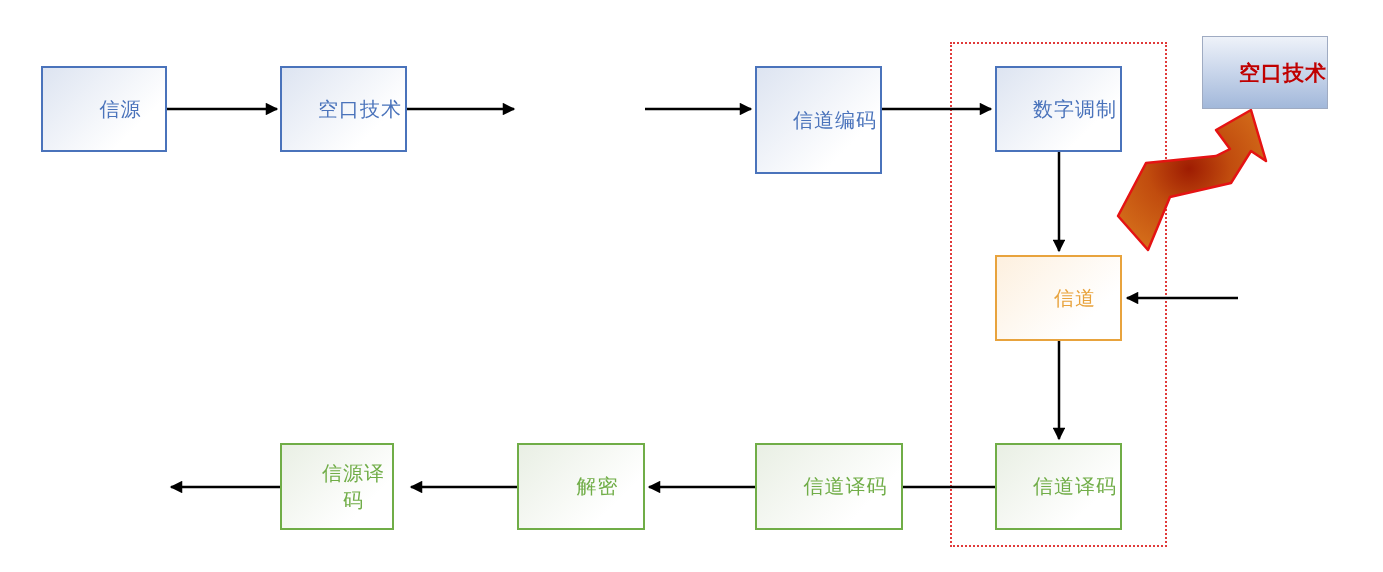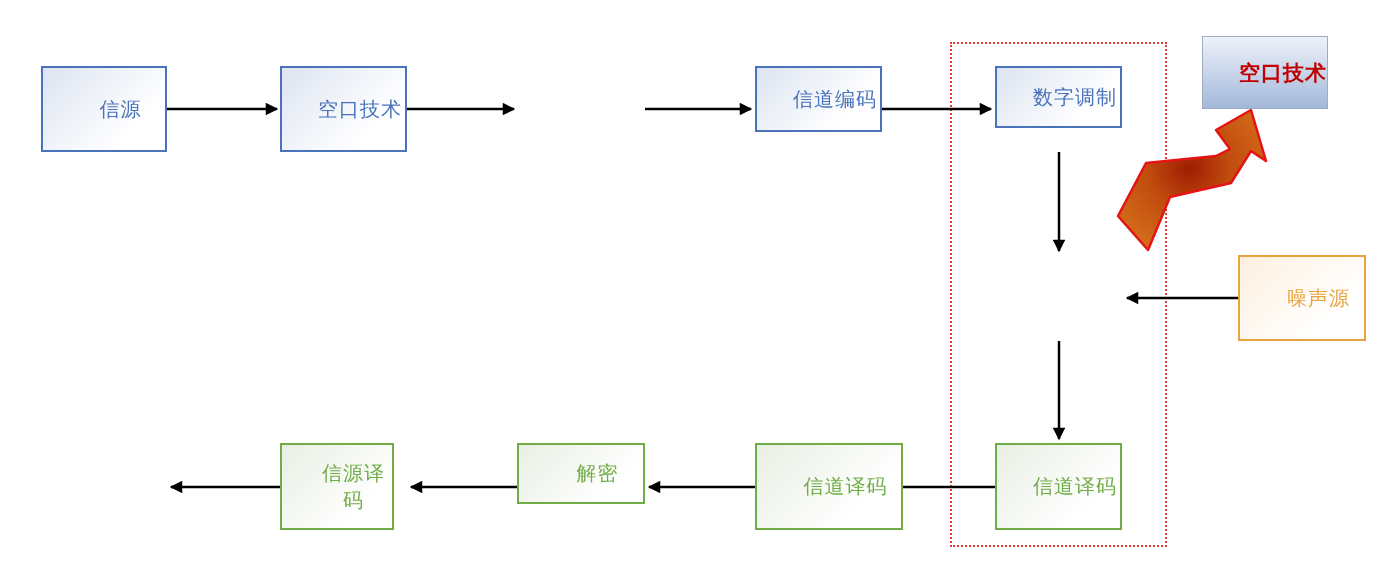--- a/index.html
+++ b/index.html
@@ -87,35 +87,35 @@
     <path d="M1148,250 L1118,216 L1146,163 L1216,156 L1230,149 L1216,130
              L1251,110 L1266,161 L1251,151 L1231,183 L1170,197 Z" fill="url(#zig)" stroke="#e51313" stroke-width="2.5" stroke-linejoin="round"></path>
   </svg>
 
   <div class="node blue" style="left:41px;top:66px;width:126px;height:86px">
     <span>信源</span>
   </div>
   <div class="node blue" style="left:280px;top:66px;width:127px;height:86px">
     <span>空口技术</span>
   </div>
-  <div class="node blue" style="left:755px;top:66px;width:127px;height:66px">
+  <div class="node blue" style="left:755px;top:66px;width:127px;height:108px">
     <span>信道编码</span>
   </div>
-  <div class="node blue" style="left:995px;top:66px;width:127px;height:62px">
+  <div class="node blue" style="left:995px;top:66px;width:127px;height:86px">
     <span>数字调制</span>
   </div>
 
-  <div class="node orange" style="left:1238px;top:255px;width:128px;height:86px">
-    <span>噪声源</span>
+  <div class="node orange" style="left:995px;top:255px;width:127px;height:86px">
+    <span>信道</span>
   </div>
 
   <div class="node green" style="left:280px;top:443px;width:114px;height:87px">
     <span>信源译码</span>
   </div>
-  <div class="node green" style="left:517px;top:443px;width:128px;height:61px">
+  <div class="node green" style="left:517px;top:443px;width:128px;height:87px">
     <span>解密</span>
   </div>
   <div class="node green" style="left:755px;top:443px;width:148px;height:87px">
     <span>信道译码</span>
   </div>
   <div class="node green" style="left:995px;top:443px;width:127px;height:87px">
     <span>信道译码</span>
   </div>
 
   <div class="callout">

